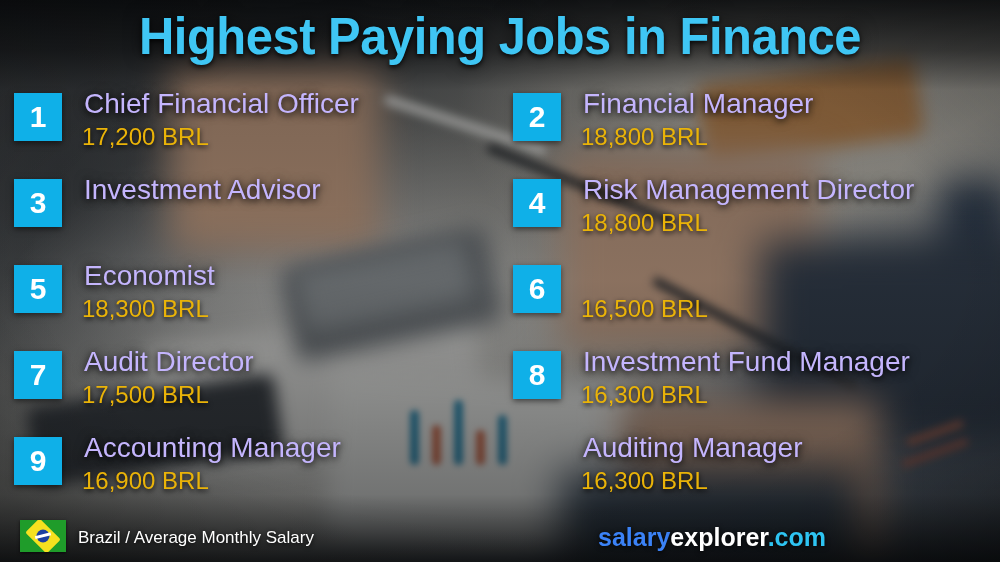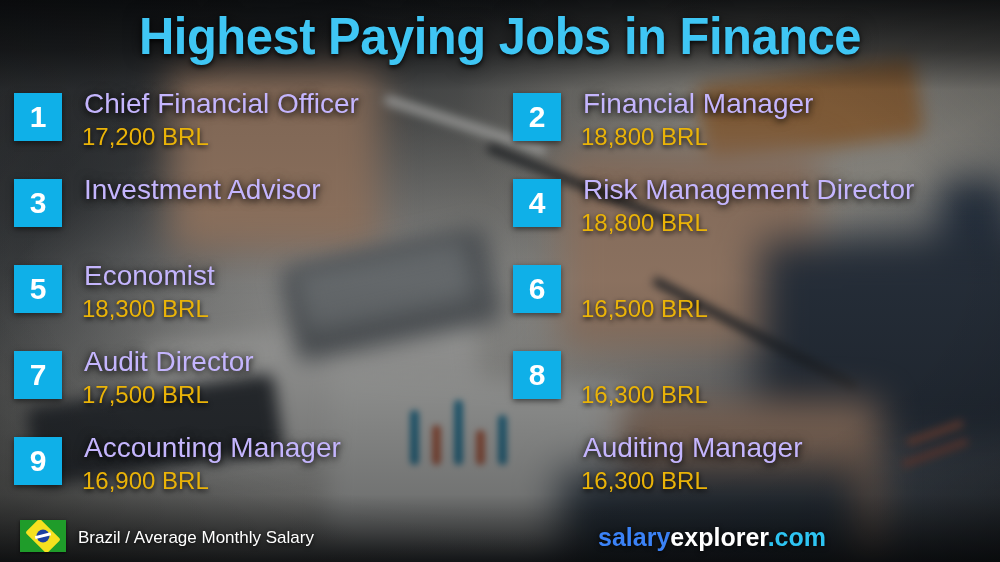--- a/index.html
+++ b/index.html
@@ -220,20 +220,21 @@
       </div>
 
       <div class="row">
         <div class="col col-left">
           <div class="badge">7</div>
           <div class="job-title">Audit Director</div>
           <div class="job-salary">17,500 BRL</div>
         </div>
         <div class="col col-right">
           <div class="badge">8</div>
+          <div class="job-title">Investment Fund Manager</div>
           <div class="job-salary">16,300 BRL</div>
         </div>
       </div>
 
       <div class="row">
         <div class="col col-left">
           <div class="badge">9</div>
           <div class="job-title">Accounting Manager</div>
           <div class="job-salary">16,900 BRL</div>
         </div>

